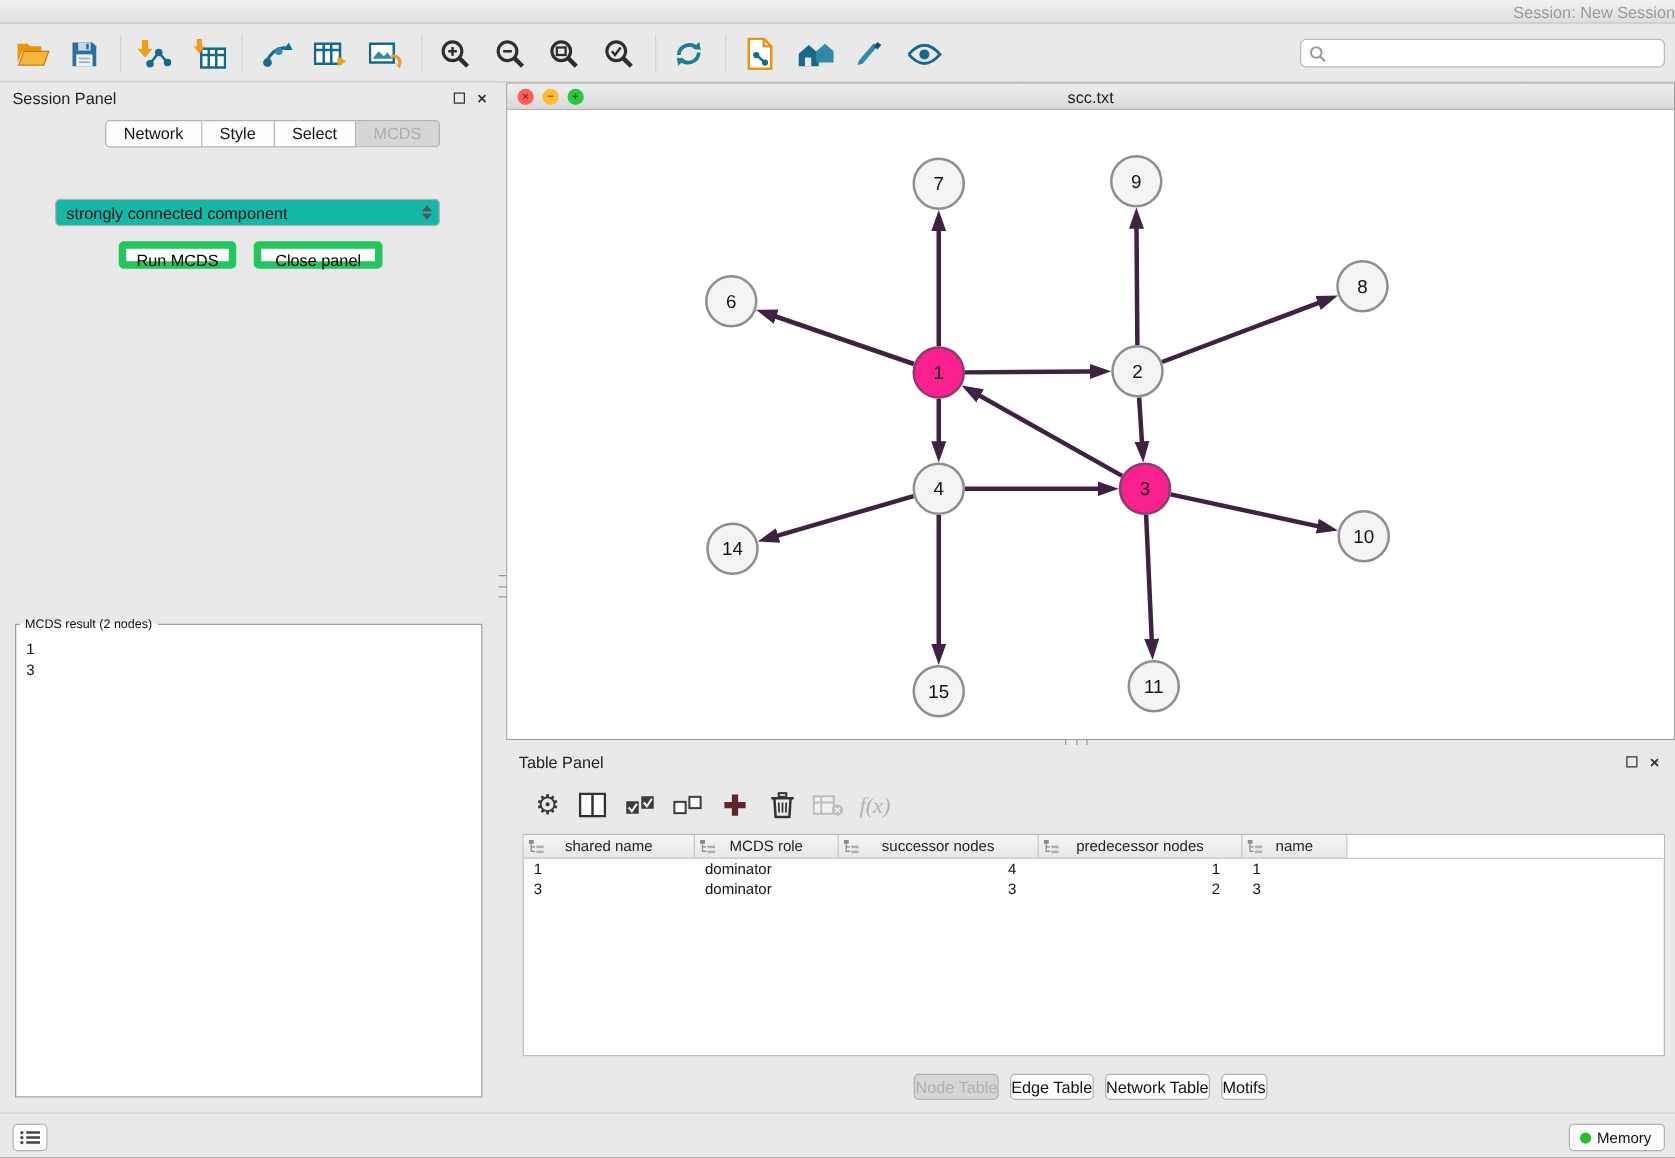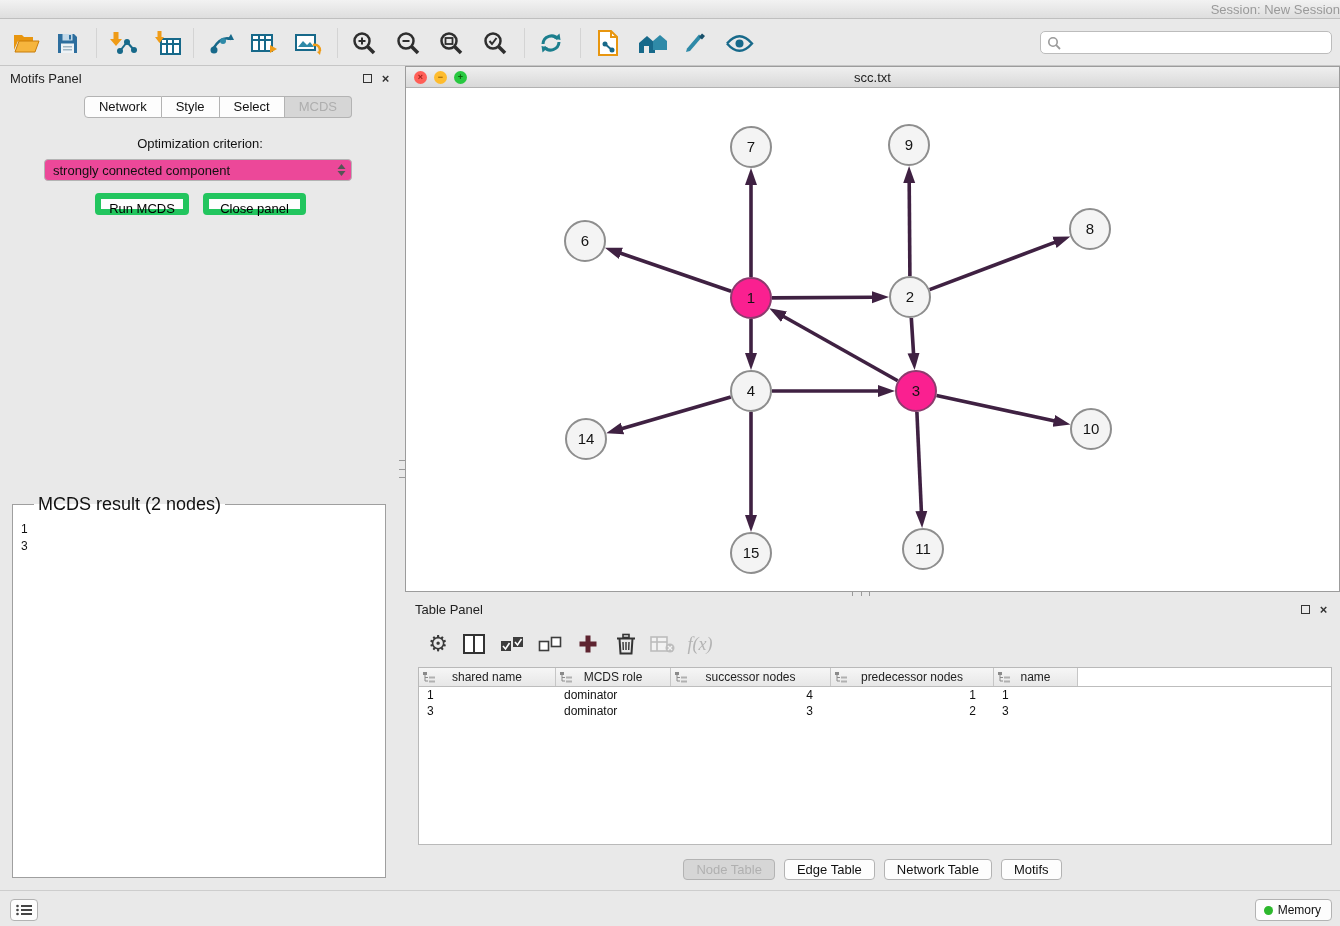--- a/index.html
+++ b/index.html
@@ -55,34 +55,34 @@
   .seg {
     height:22px; line-height:20px; padding:0 14px; background:#fdfdfd;
     border:1px solid #b3b3b3; border-left:none; font-size:13px; cursor:default;
   }
   .seg:first-child { border-left:1px solid #b3b3b3; border-radius:4px 0 0 4px;margin-left:36px; }
   .seg:last-child { border-radius:0 4px 4px 0; }
   .seg.active { background:#d6d6d6; color:#aeaeae; }
   .opt-label { position:absolute; top:70px; left:0; width:400px; text-align:center; }
   .dropdown {
     position:absolute; left:44px; top:93px; width:308px; height:22px;
-    background:#ec4899; border:1px solid #b3b3b3; border-radius:4px;
+    background:#14b8a6; border:1px solid #b3b3b3; border-radius:4px;
     display:flex; align-items:center; padding-left:8px; font-size:13px;
   }
   .dropdown .stepper { margin-left:auto; margin-right:4px; display:flex; }
   .btn {
     position:absolute; height:22px; background:#fdfdfd; border:6px solid #22c55e;
     border-radius:4px; font-size:13px; text-align:center; line-height:20px;
     font-family:"Liberation Sans",sans-serif; cursor:default;
   }
   .result-box {
     position:absolute; left:12px; top:428px; width:374px; height:384px;
     border:1px solid #9f9f9f; background:#fff; padding-top:6px;
   }
-  .result-box legend { font-size:18px; padding:0 4px; margin-left:21px; color:#111; background:transparent; }
+  .result-box legend { font-size:10px; padding:0 4px; margin-left:3px; color:#111; background:transparent; }
   .result-line { font-size:12px; line-height:17px; padding-left:8px; }
   
   .vgrip { position:absolute; left:399px; top:460px; width:7px; height:18px;
     display:flex; flex-direction:column; justify-content:space-between; }
   .vgrip i { display:block; height:1px; background:#9a9a9a; }
   .hgrip { position:absolute; left:852px; top:589px; width:18px; height:7px;
     display:flex; justify-content:space-between; }
   .hgrip i { display:block; width:1px; background:#9a9a9a; }
   
   .netwin {
@@ -122,21 +122,21 @@
     font-size:12px; color:#222; border-right:1px solid #c6c6c6; height:100%;
   }
   .th .sort { position:absolute; left:4px; top:4px; }
   .trow { display:flex; height:16px; }
   .td { font-size:12px; line-height:16px; color:#111; overflow:hidden; white-space:nowrap; }
   .td.l { padding-left:8px; text-align:left; }
   .td.r { padding-right:18px; text-align:right; }
   .ttabs { position:absolute; left:0; top:262px; width:100%; display:flex;
     justify-content:center; gap:9px; }
   .ttab {
-    height:21px; line-height:19px; padding:0 12px; background:#fdfdfd;
+    height:21px; line-height:19px; padding:0 0; background:#fdfdfd;
     border:1px solid #b3b3b3; border-radius:4px; font-size:13px; cursor:default;
   }
   .ttab.active { background:#d6d6d6; color:#b0b0b0; }
   
   .statusbar {
     position:absolute; left:0; top:890px; width:1340px; height:36px;
     border-top:1px solid #cdcdcd; background:#e9e9e9;
   }
   .memory-btn {
     position:absolute; right:8px; top:8px; height:22px; padding:0 10px 0 8px;
@@ -300,36 +300,35 @@
       <svg width="14" height="14" viewBox="0 0 14 14">
         <circle cx="6" cy="6" r="4.2" fill="none" stroke="#9a9a9a" stroke-width="1.6"></circle>
         <line x1="9.2" y1="9.2" x2="13" y2="13" stroke="#9a9a9a" stroke-width="1.8"></line>
       </svg>
       <input type="text" placeholder="" style="">
     </div>
   </div>
 
   <div class="cpanel">
     <div class="panel-head">
-      <span>Motifs Panel</span>
+      <span>Session Panel</span>
       <span class="wbtn" style="left:360px">
         <span class="float-glyph"></span>
       </span>
       <span class="wbtn" style="left:378px">
         <span>×</span>
       </span>
     </div>
     <div class="tabs-row">
       <span class="seg">Network</span>
       <span class="seg">Style</span>
       <span class="seg">Select</span>
       <span class="seg active">MCDS</span>
     </div>
 
-    <div class="opt-label">Optimization criterion:</div>
 
     <div class="dropdown">
       <span>strongly connected component</span>
       <span class="stepper">
         <svg width="11" height="14" viewBox="0 0 11 14">
           <path d="M5.5 1 L9.5 6 H1.5 Z" fill="#555"></path>
           <path d="M5.5 13 L1.5 8 H9.5 Z" fill="#555"></path>
         </svg>
       </span>
     </div>

